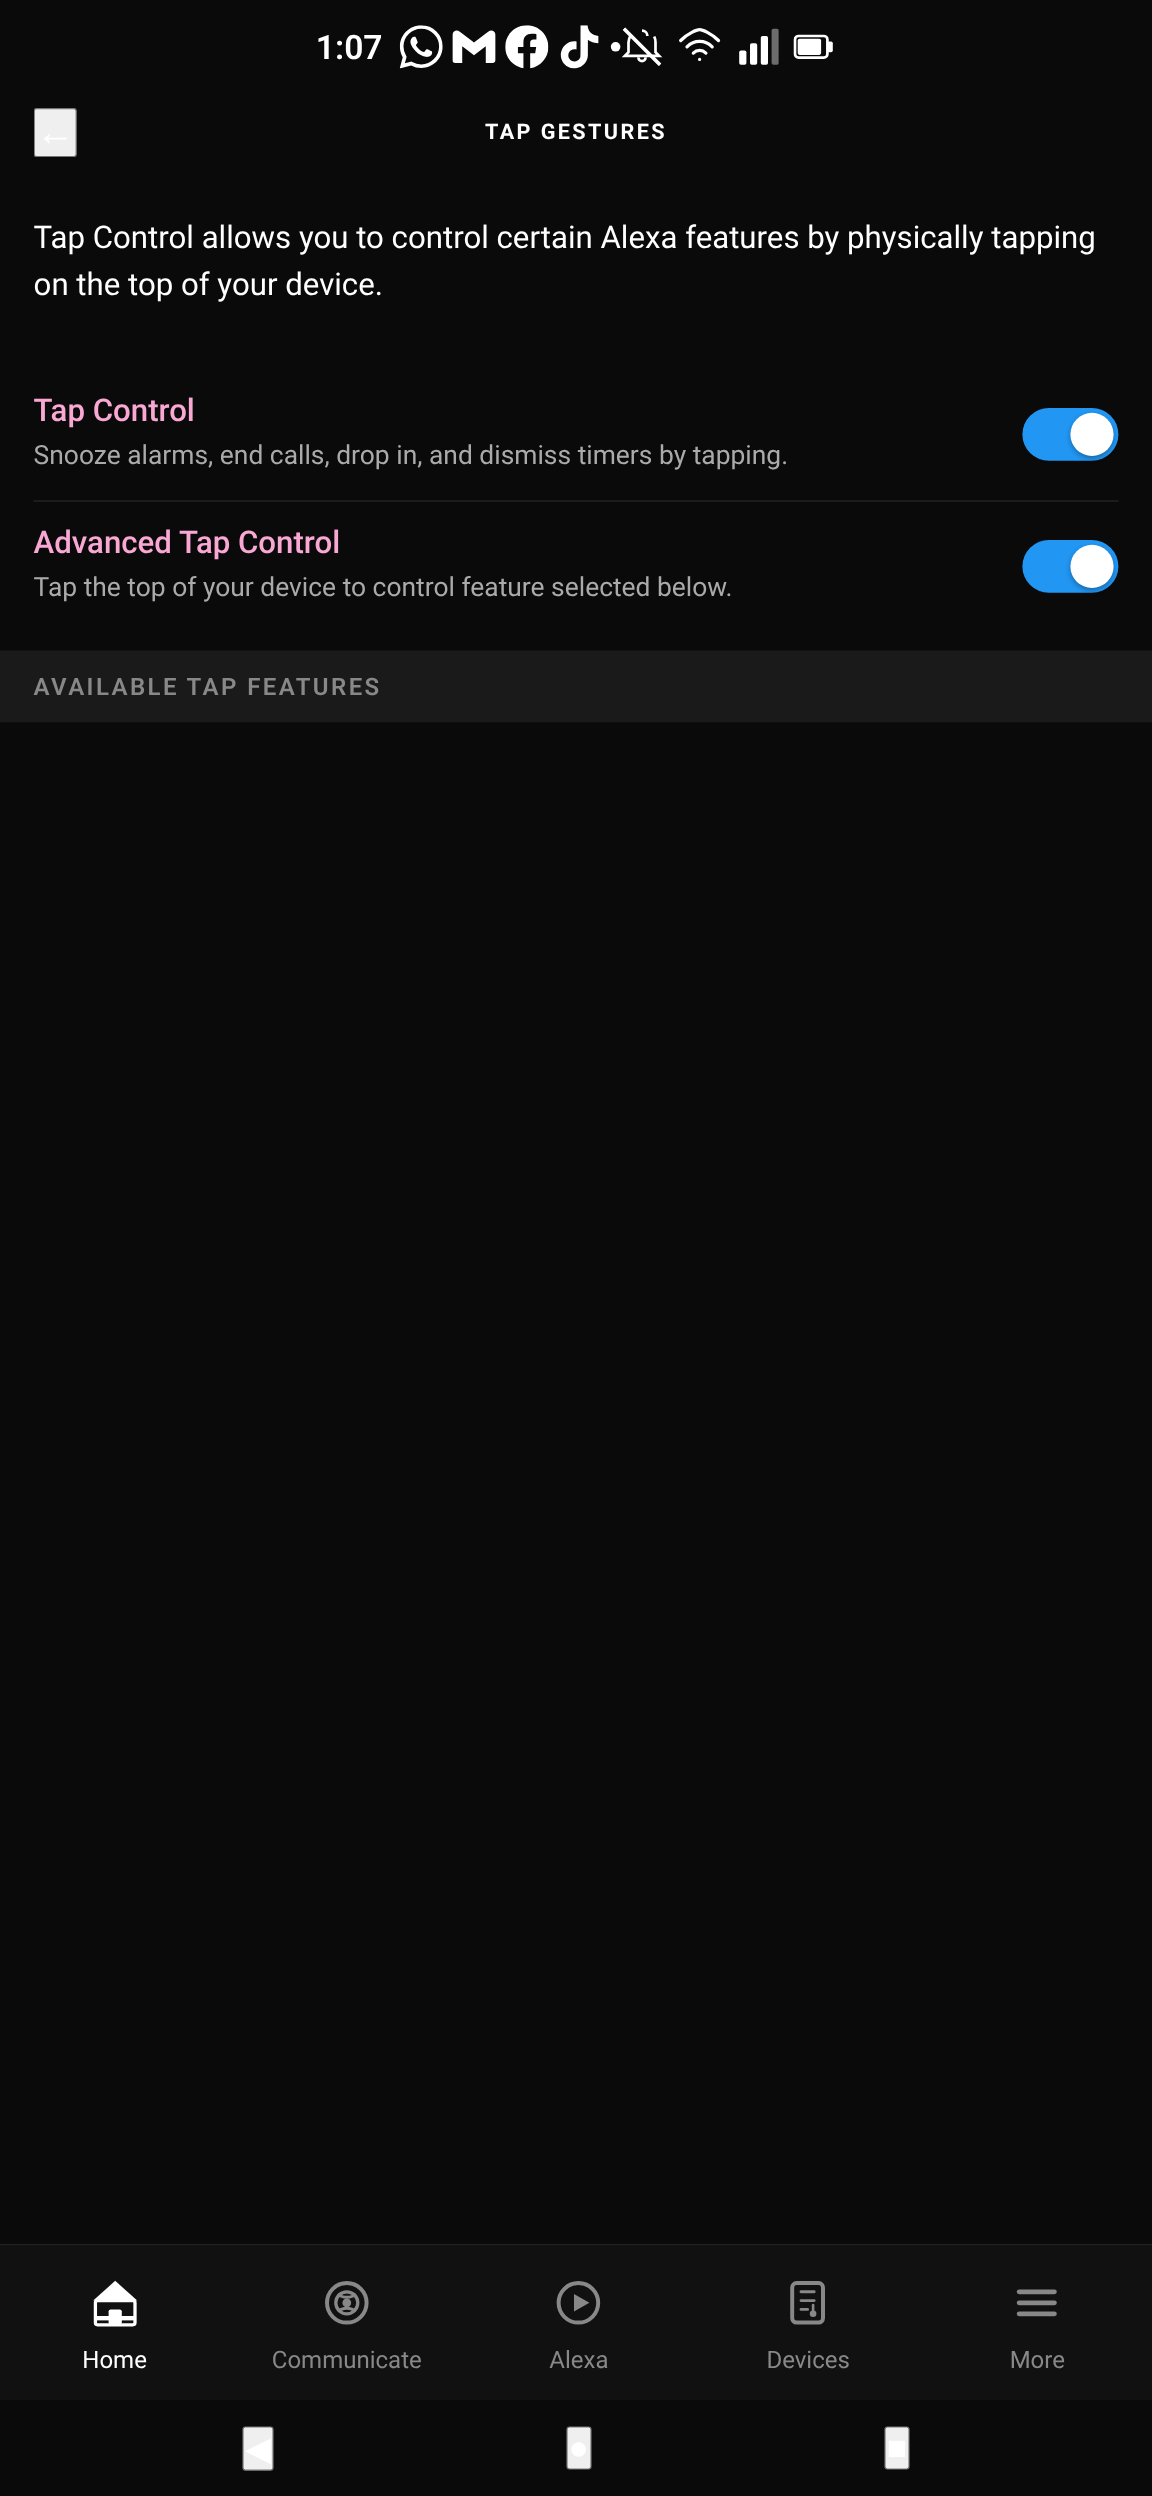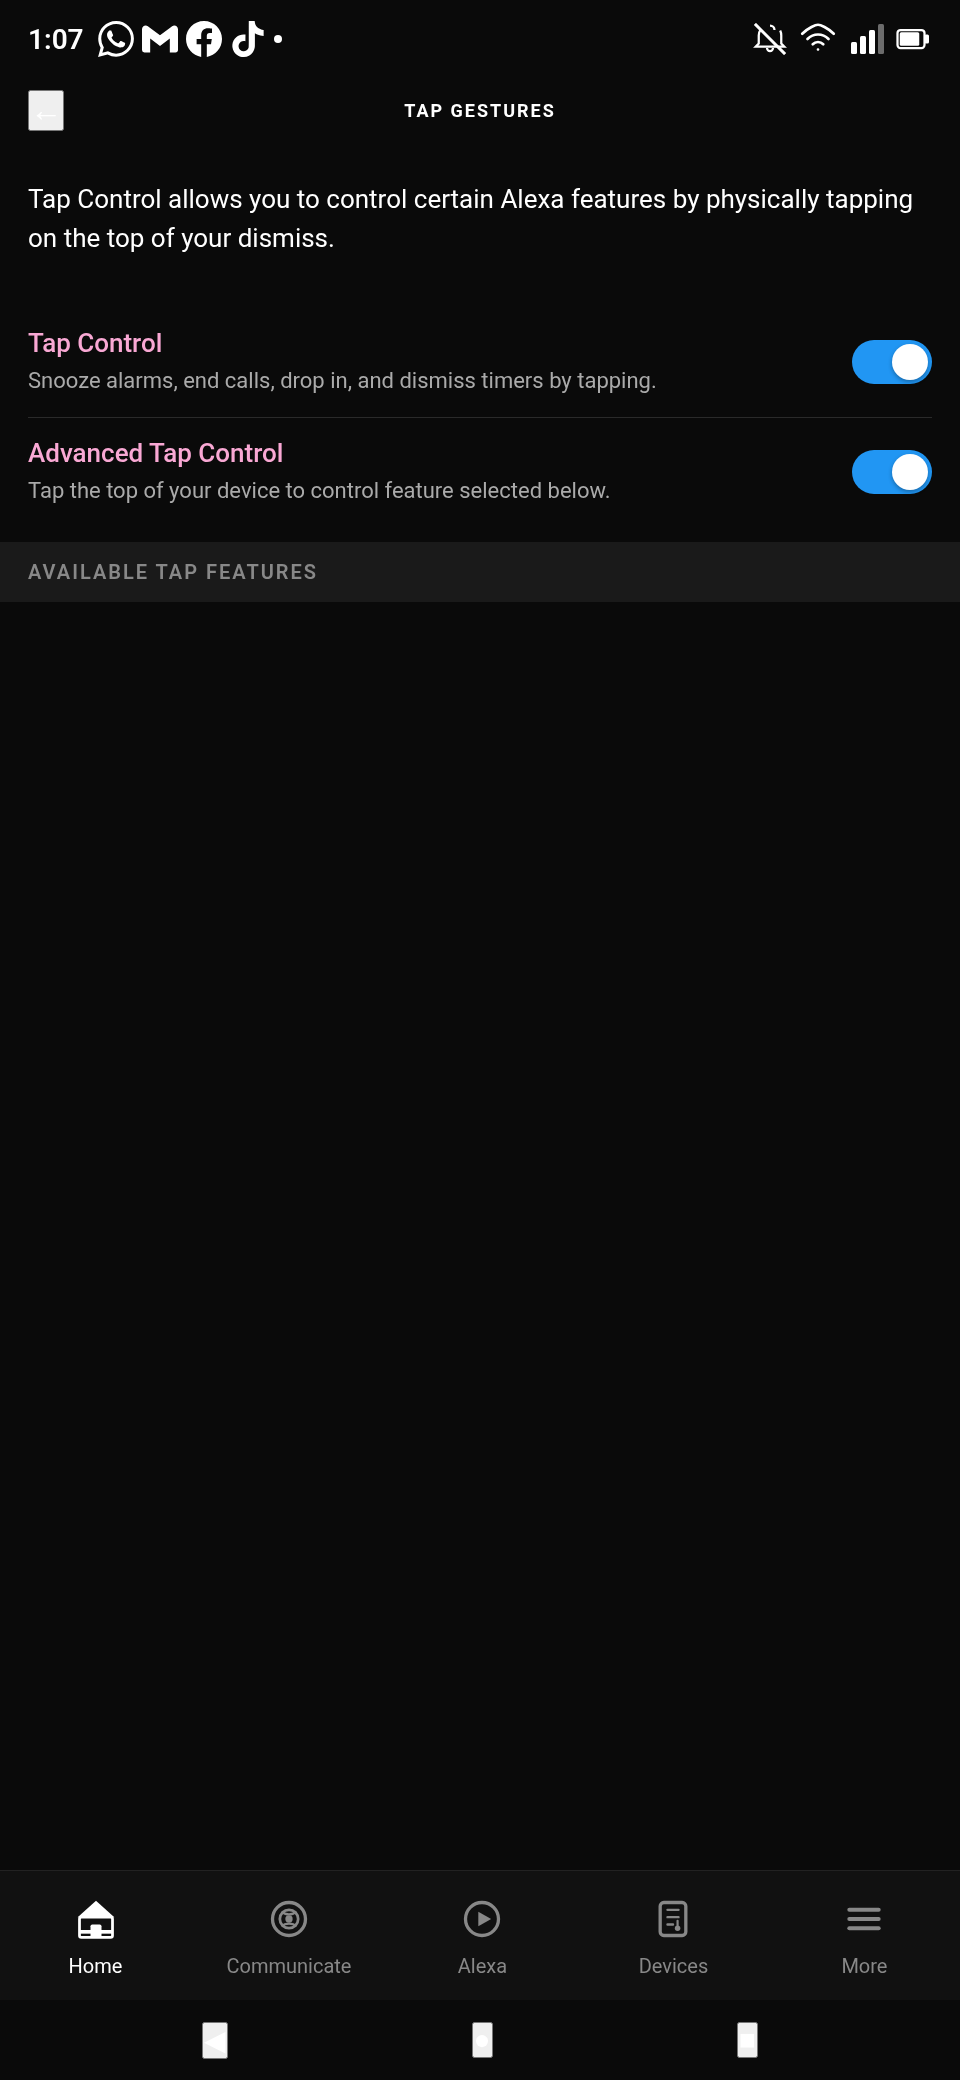--- a/index.html
+++ b/index.html
@@ -15,21 +15,21 @@
       font-family: -apple-system, BlinkMacSystemFont, 'Segoe UI', Roboto, sans-serif;
       width: 960px;
       height: 2080px;
       overflow: hidden;
       position: relative;
     }
 
     
     .status-bar {
       display: flex;
-      justify-content: space-between;
+      justify-content: center;
       align-items: center;
       padding: 18px 28px 10px;
       height: 70px;
     }
 
     .status-left {
       display: flex;
       align-items: center;
       gap: 14px;
     }
@@ -285,21 +285,21 @@
     </svg>
   </div>
 </div>
 
 <div class="top-nav">
   <button class="back-btn">←</button>
   <span class="page-title">TAP GESTURES</span>
 </div>
 
 <div class="content">
-  <p class="description">Tap Control allows you to control certain Alexa features by physically tapping on the top of your dismiss.</p>
+  <p class="description">Tap Control allows you to control certain Alexa features by physically tapping on the top of your device.</p>
 
   <div class="setting-item">
     <div class="setting-text">
       <div class="setting-title">Tap Control</div>
       <div class="setting-subtitle">Snooze alarms, end calls, drop in, and dismiss timers by tapping.</div>
     </div>
     <div class="toggle">
       <div class="toggle-track">
         <div class="toggle-thumb"></div>
       </div>

